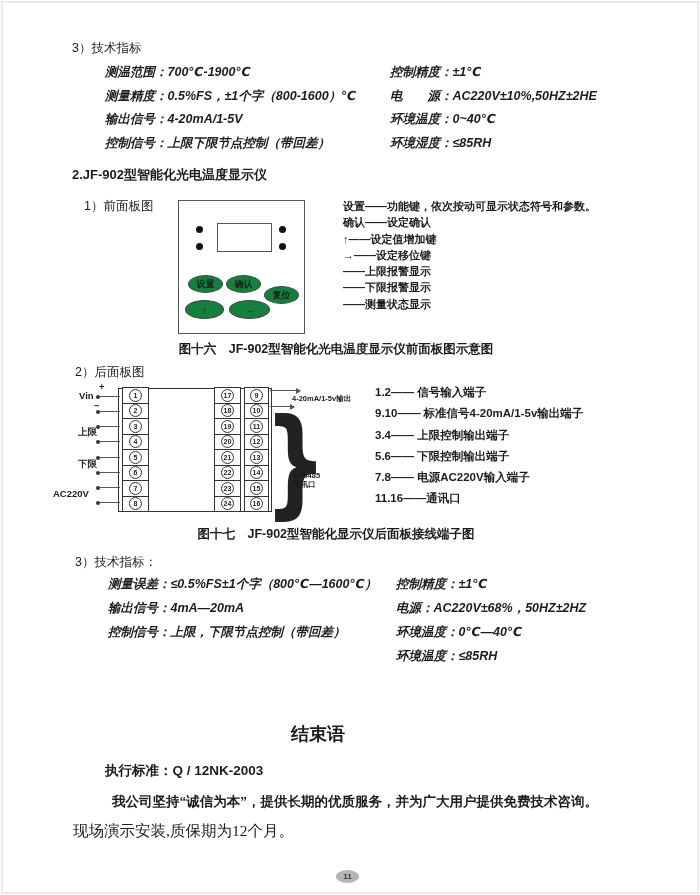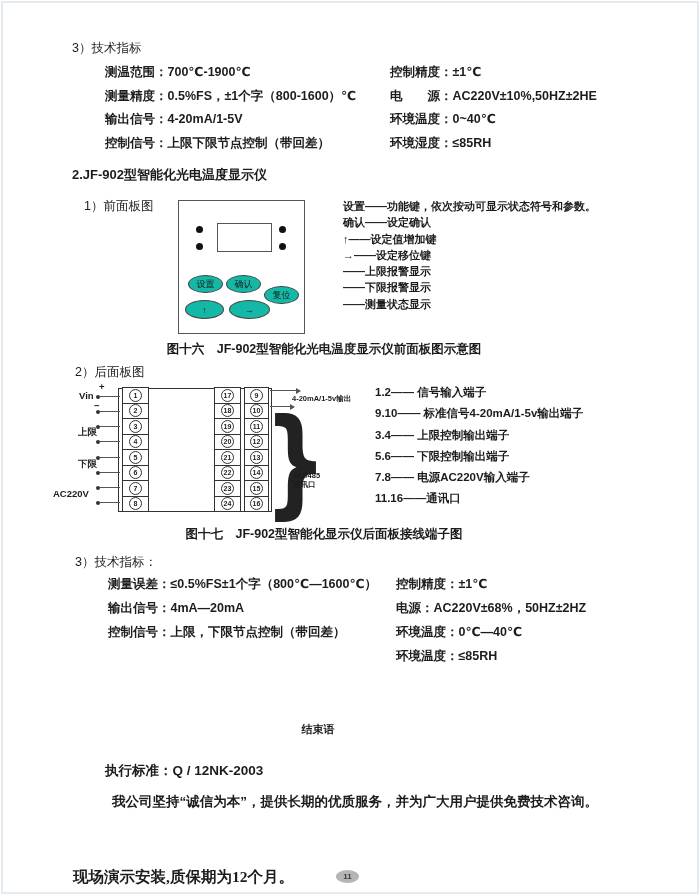--- a/index.html
+++ b/index.html
@@ -6,55 +6,55 @@
   body{
     width:700px;height:895px;position:relative;background:#ffffff;
     font-family:"Liberation Sans","DejaVu Sans",sans-serif;
     color:#1c1c1c;overflow:hidden;
   }
   .page-frame{position:absolute;inset:1px;border:2px solid #e4ebf1;pointer-events:none;}
   .abs{position:absolute;}
   .h{font-weight:normal;font-size:12.5px;white-space:nowrap;}
   .h2{font-weight:bold;font-size:13px;white-space:nowrap;}
   
-  .spec-col{position:absolute;font-size:12.5px;font-weight:bold;}
+  .spec-col{position:absolute;font-size:12.5px;font-weight:bold;font-style:italic;}
   .spec-row{height:23.5px;white-space:nowrap;}
   .spec-row span{display:inline;}
   
   .front-panel{position:absolute;left:178px;top:200px;width:125px;height:132px;border:1.5px solid #555;background:#fff;}
   .fp-display{position:absolute;left:38px;top:22px;width:53px;height:27px;border:1.5px solid #555;}
   .fp-led{position:absolute;width:7px;height:7px;border-radius:50%;background:#111;}
   .fp-btn{position:absolute;border:1.3px solid #444;border-radius:50%;
     display:flex;align-items:center;justify-content:center;
-    font-size:9px;font-weight:normal;white-space:nowrap;background:#14b8a6;}
+    font-size:9px;font-weight:bold;white-space:nowrap;background:#15803d;}
   .ann{position:absolute;left:343px;top:199px;width:340px;font-size:11px;font-weight:bold;}
   .ann-line{height:16.3px;white-space:nowrap;}
-  .fig-caption{position:absolute;left:4px;width:640px;text-align:center;font-size:12.5px;font-weight:bold;}
+  .fig-caption{position:absolute;left:16px;width:640px;text-align:center;font-size:12.5px;font-weight:bold;}
   
   .rear-panel{position:absolute;left:118px;top:388px;width:152px;height:122px;border:1.5px solid #333;background:#fff;}
   .t-col{position:absolute;top:-1px;bottom:-1px;display:flex;flex-direction:column;}
   .t-cell{flex:1;border:1px solid #333;margin-top:-1px;display:flex;align-items:center;justify-content:center;background:#fff;}
   .t-circle{width:11px;height:11px;border:1px solid #333;border-radius:50%;
     display:flex;align-items:center;justify-content:center;font-size:7px;font-weight:bold;}
   .wire{position:absolute;width:20px;height:1px;background:#555;}
   .wire::before{content:"";position:absolute;left:-4px;top:-1.5px;width:4px;height:4px;border-radius:50%;background:#333;}
   .wire-label{position:absolute;font-size:9.5px;font-weight:bold;white-space:nowrap;}
   .arrow-line{position:absolute;height:1px;background:#555;}
   .arrow-line::after{content:"";position:absolute;right:-1px;top:-2.5px;
     border-left:5px solid #555;border-top:3px solid transparent;border-bottom:3px solid transparent;}
   .small-label{position:absolute;font-size:7.5px;font-weight:bold;white-space:nowrap;line-height:9px;}
   .brace{position:absolute;left:264px;top:414px;height:96px;font-size:118px;line-height:96px;font-weight:bold;color:#222;
     transform:scaleX(0.75);transform-origin:left center;font-family:"DejaVu Sans",sans-serif;}
   .legend{position:absolute;left:375px;top:385px;width:300px;font-size:11.5px;font-weight:bold;}
   .legend-line{height:21.3px;white-space:nowrap;}
   
-  .closing-title{position:absolute;left:0;width:636px;top:722px;text-align:center;font-size:11px;font-weight:bold;}
+  .closing-title{position:absolute;left:0;width:636px;top:722px;text-align:center;font-size:18px;font-weight:bold;}
   .closing-std{position:absolute;left:105px;top:762px;font-size:13.5px;font-weight:bold;white-space:nowrap;}
   .closing-body1{position:absolute;left:112px;top:793px;font-size:13.5px;font-weight:bold;white-space:nowrap;}
-  .closing-body2{position:absolute;left:73px;top:867px;font-size:15.5px;font-weight:700;white-space:nowrap;
+  .closing-body2{position:absolute;left:73px;top:821px;font-size:15.5px;font-weight:400;white-space:nowrap;
     font-family:"Liberation Serif","DejaVu Serif",serif;}
   .page-oval{position:absolute;left:336px;top:870px;width:23px;height:13px;border-radius:50%;
     background:#b5b5b5;color:#3a3a3a;font-size:8px;font-weight:bold;
     display:flex;align-items:center;justify-content:center;}
 </style>
 </head>
 <body>
 
 <div class="page-frame"></div>
 

